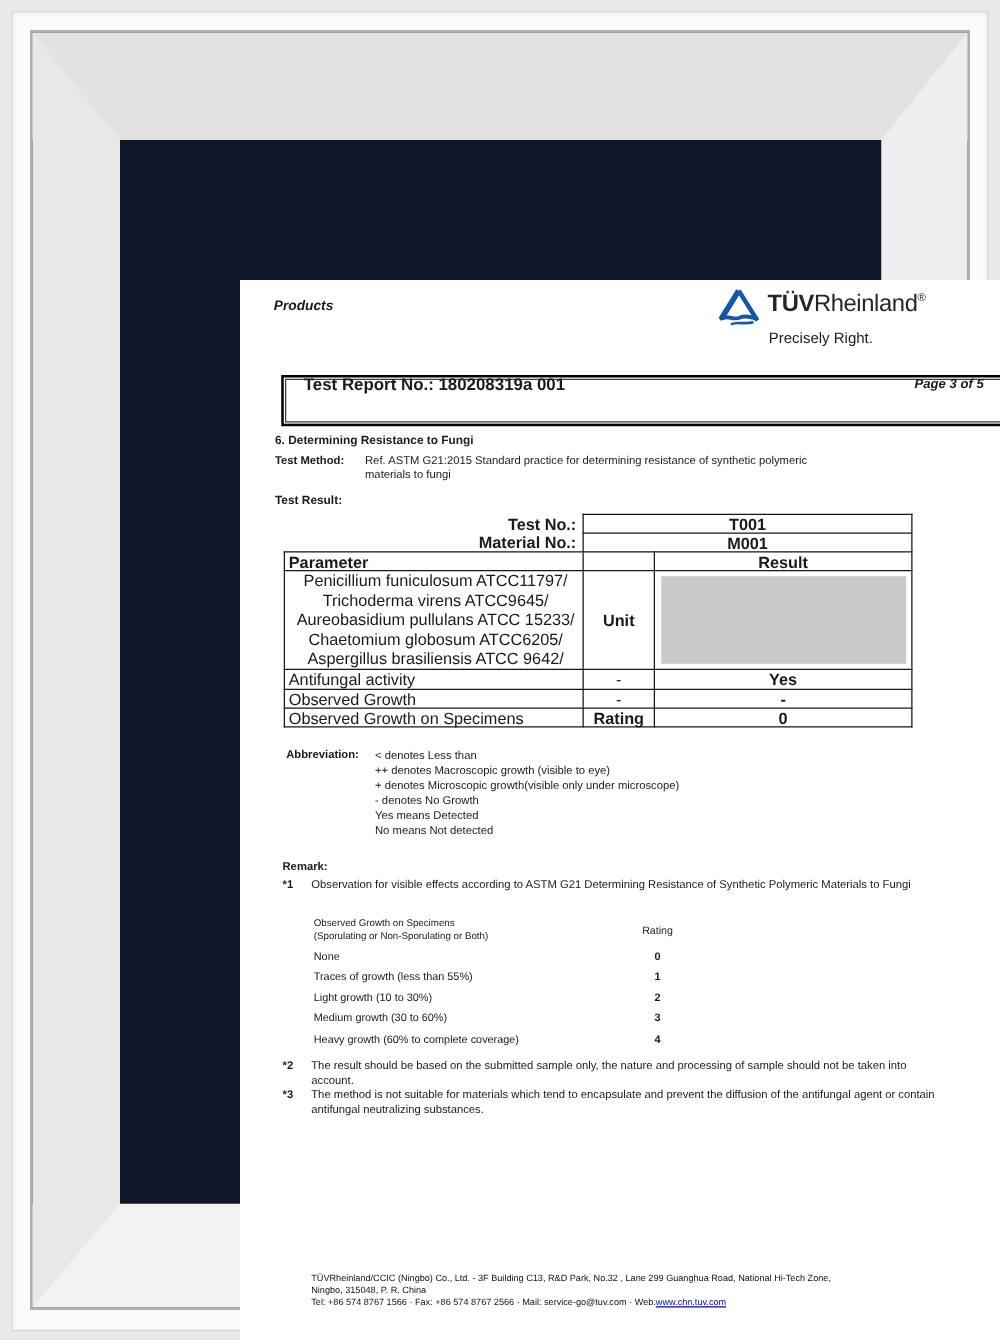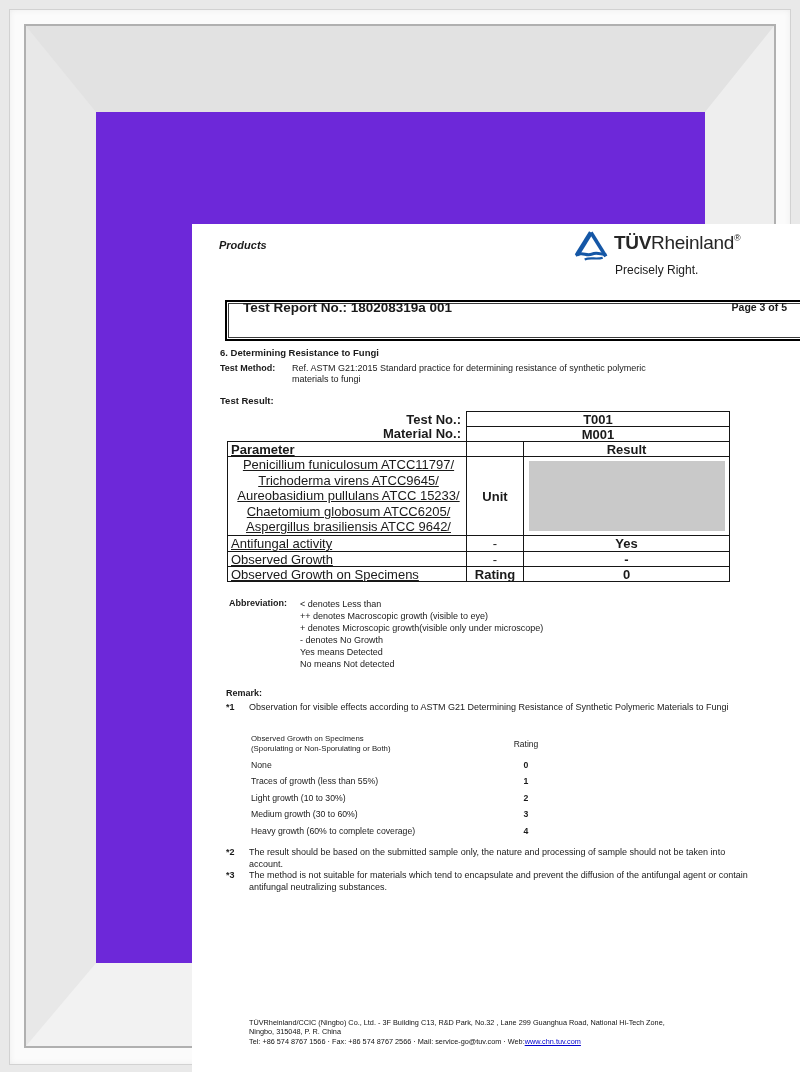--- a/index.html
+++ b/index.html
@@ -16,21 +16,21 @@
     position:absolute; left:9px; top:9px; right:9px; bottom:7px;
     background:#fbfbfb;
     border:1px solid #d2d2d2;
     box-shadow:inset 0 0 6px rgba(0,0,0,0.06);
   }
   .frame-mat {
     position:absolute; left:26px; top:26px; right:26px; bottom:26px;
     border-style:solid;
     border-width:86px 69px 83px 70px;
     border-color:#e2e2e2 #eeeeee #f2f2f2 #e8e8e8;
-    background:#6d28d9;
+    background:#0f172a;
     box-shadow:0 0 0 2px #b0b0b0;
   }
   
   .page {
     position:absolute; left:96px; top:112px; width:609px; height:851px;
     background:#ffffff;
     font-size:9px;
     line-height:11px;
   }
   .abs { position:absolute; }
@@ -45,34 +45,34 @@
   .logo-tagline { left:423px; top:41px; font-size:12px; color:#1c1c1c; }
 
   
   .report-box {
     left:33px; top:76px; width:588px; height:41px;
     border:2px solid #000;
     box-shadow:inset 0 0 0 1px #ffffff, inset 0 0 0 2px #3a3a3a;
     display:flex; align-items:flex-start;
   }
   .report-title { margin-left:16px; font-size:13.5px; font-weight:bold; }
-  .report-page { position:absolute; right:24px; font-size:10.5px; font-weight:bold; }
+  .report-page { position:absolute; right:24px; font-size:10.5px; font-weight:bold;font-style:italic; }
 
   .sec-heading { left:28px; top:123px; font-size:9.5px; font-weight:bold; }
   .tm-label { left:28px; top:139px; font-weight:bold; }
   .tm-text { left:100px; top:139px; width:470px; }
   .tr-label { left:28px; top:171px; font-size:9.5px; font-weight:bold; }
 
   
   .rtable { left:35px; top:187px; border-collapse:collapse; table-layout:fixed; }
   .rtable td { font-size:13px; padding:0; vertical-align:middle; }
   .rtable .bd { border:1.5px solid #161616; }
   .rtable .c { text-align:center; }
   .rtable .r { text-align:right; padding-right:5px; }
-  .rtable .pl { padding-left:3px;text-decoration:underline; }
+  .rtable .pl { padding-left:3px; }
   .species div { line-height:15.4px; white-space:nowrap;text-align:center; }
   .graybox { margin:4px auto; width:196px; height:70px; background:#c9c9c9; }
 
   
   .abbr-label { left:37px; top:374px; font-weight:bold; }
   .abbr-lines { left:108px; top:374px; }
   .abbr-lines div { line-height:12px; white-space:nowrap; }
 
   
   .remark-label { left:34px; top:464px; font-weight:bold; }

